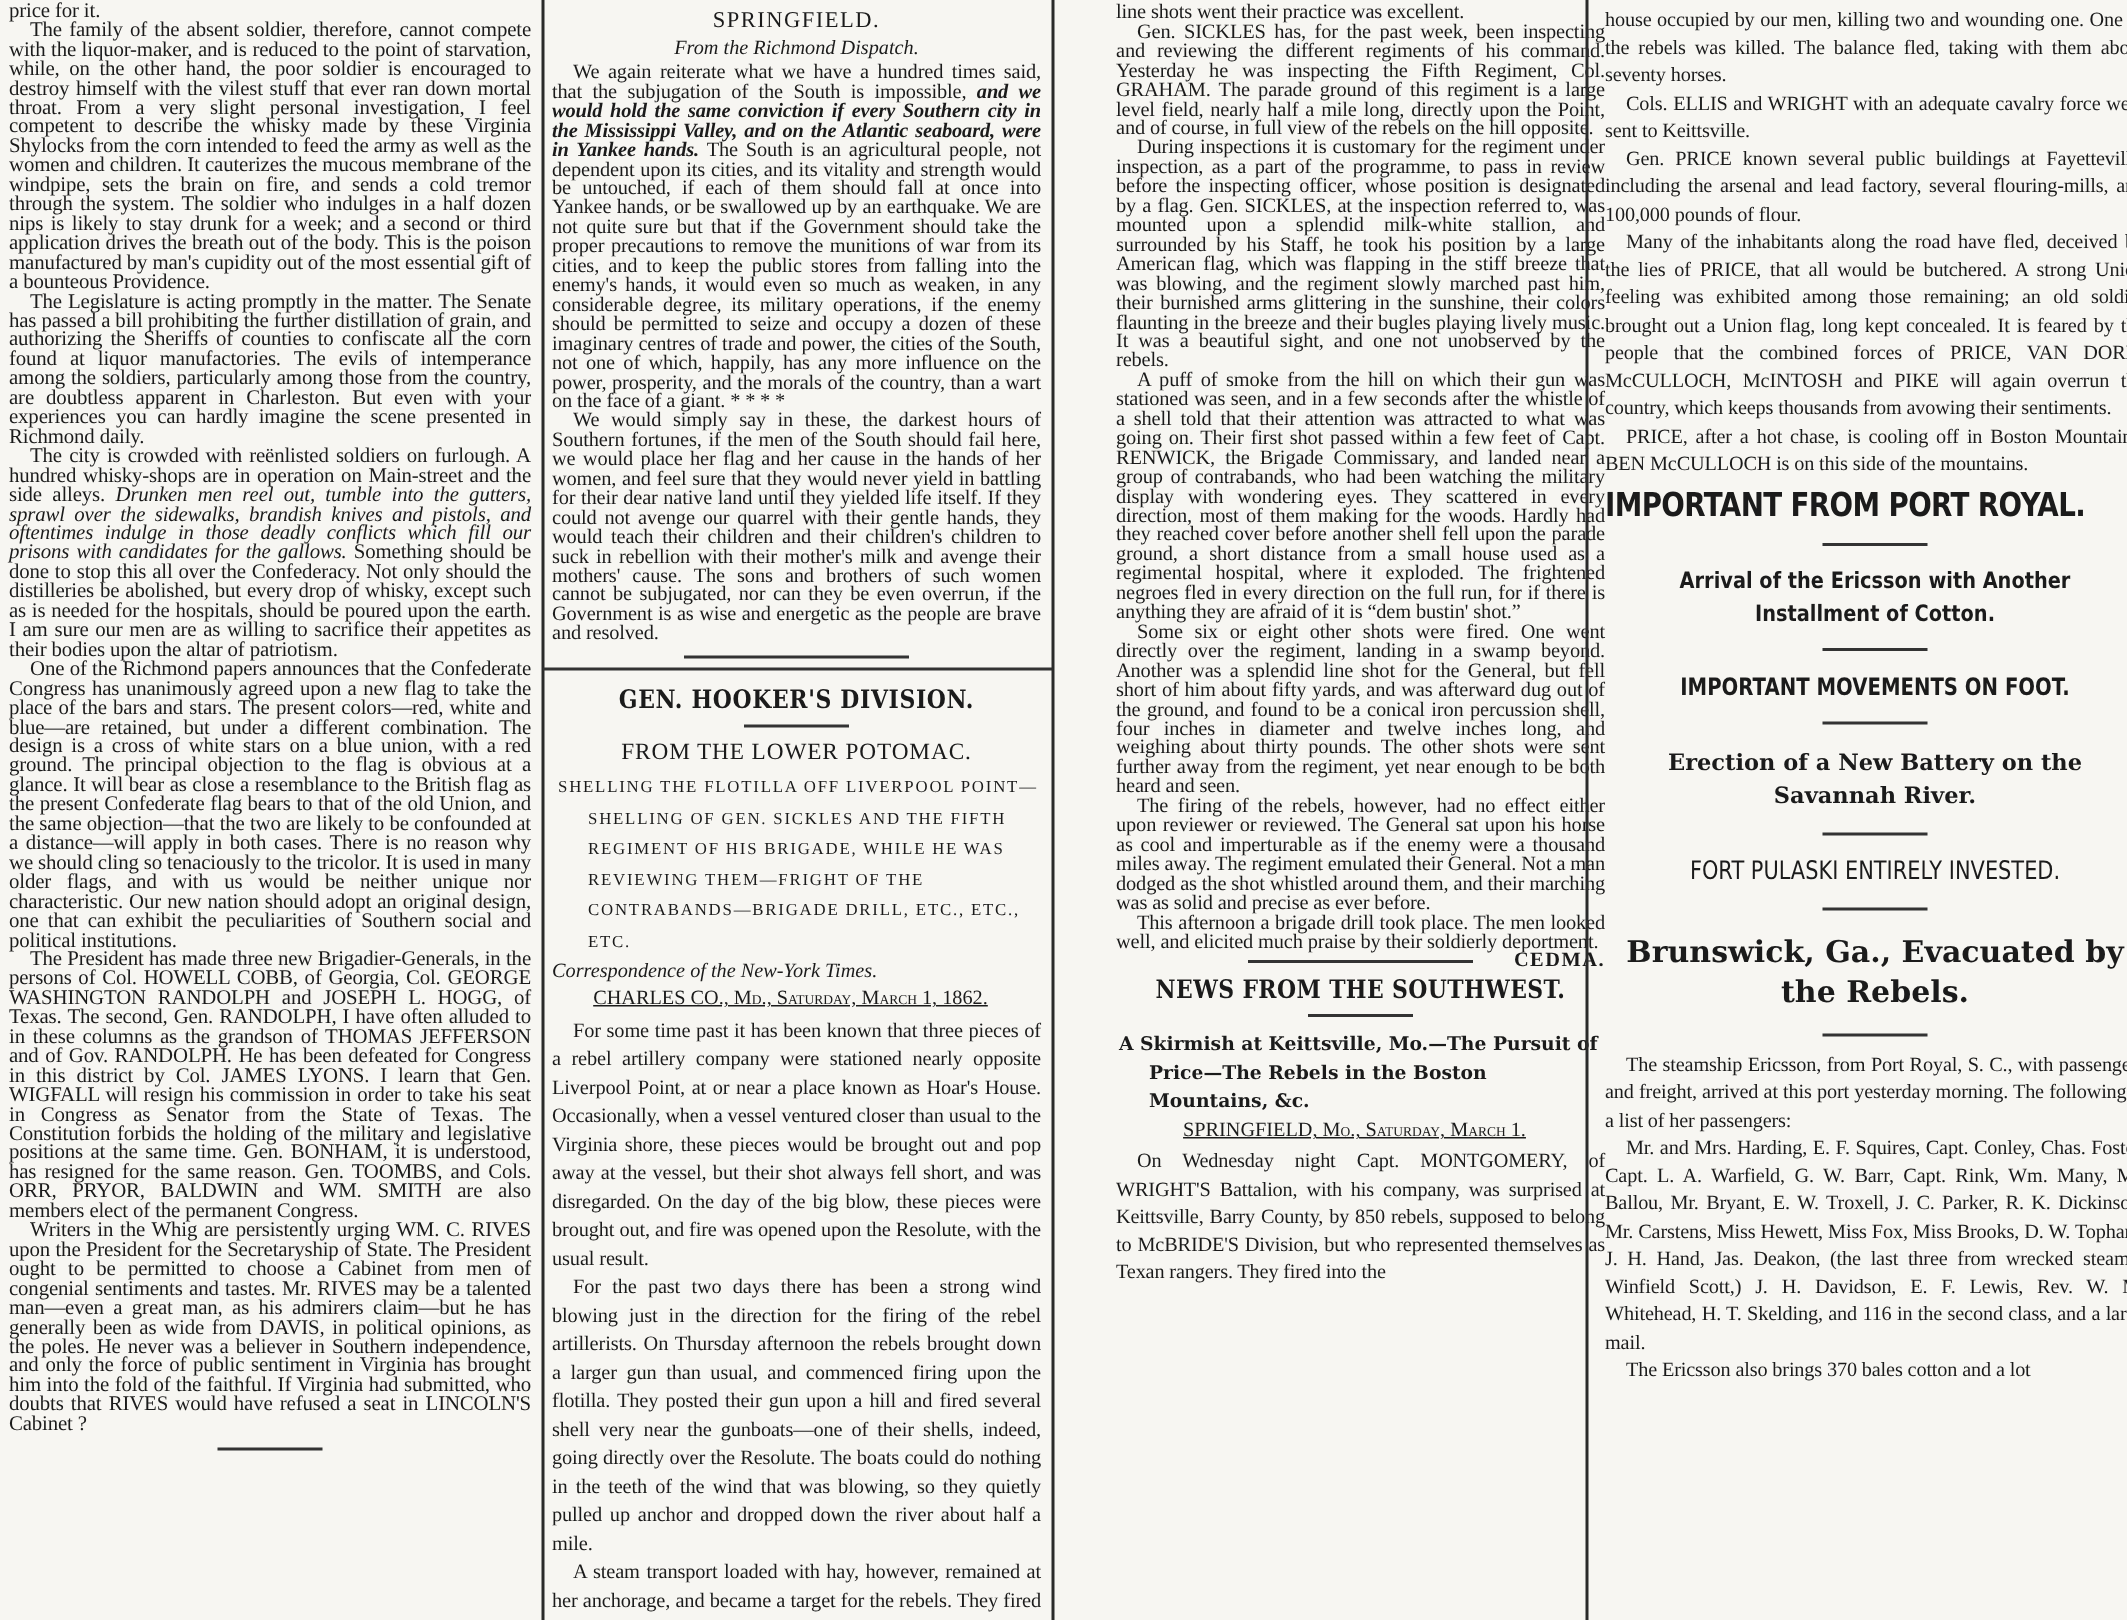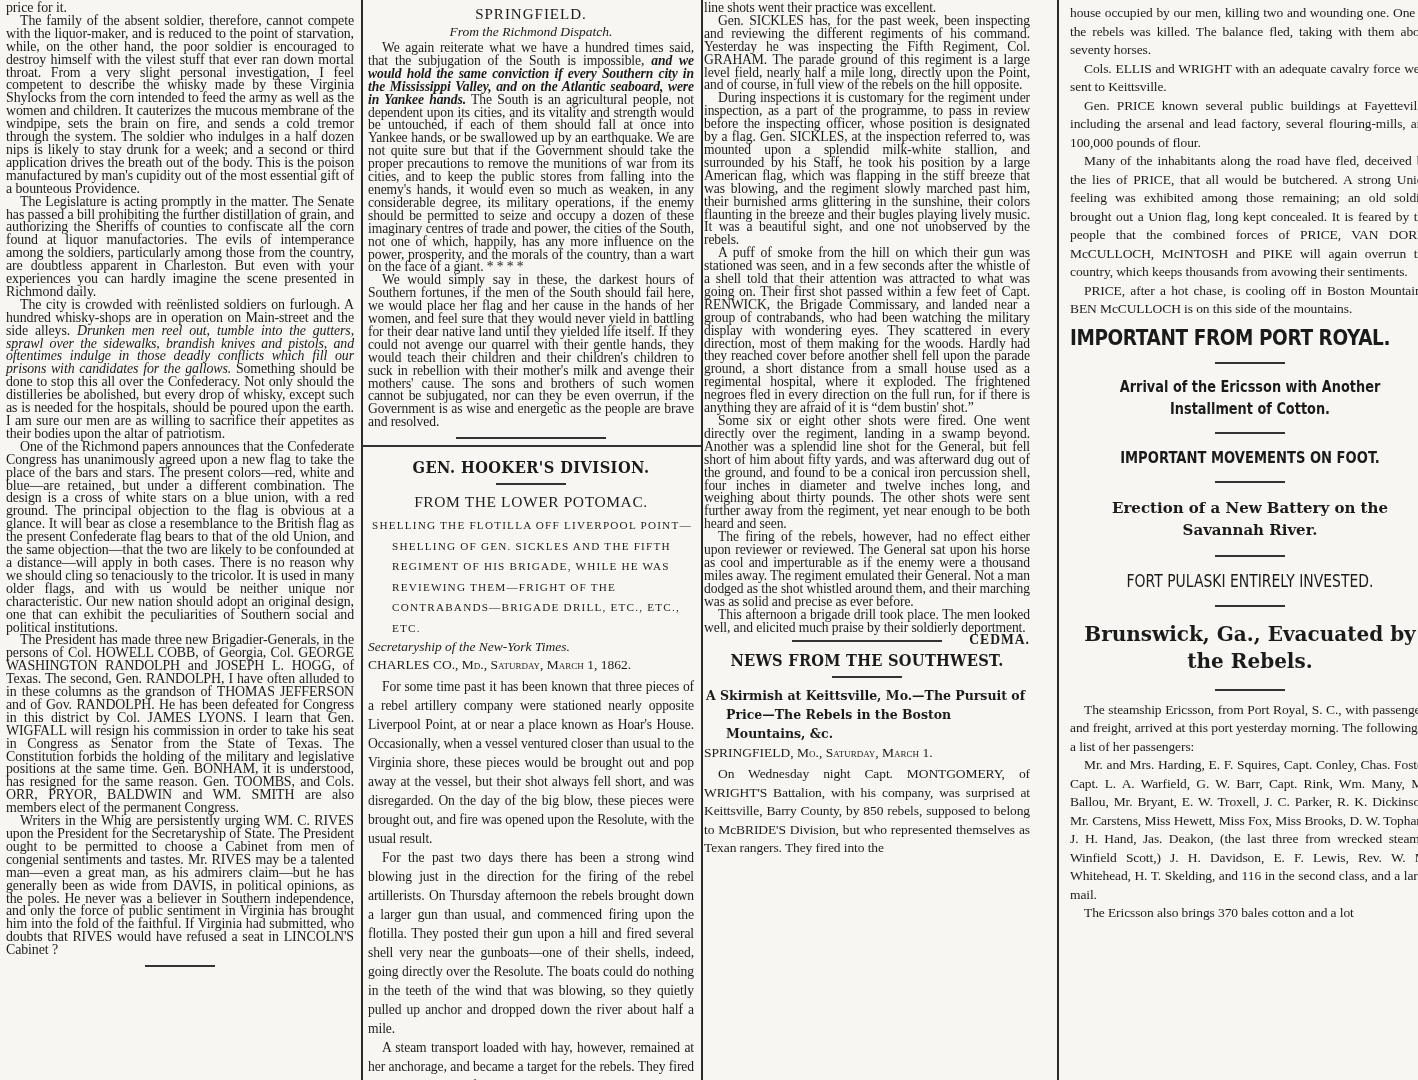--- a/index.html
+++ b/index.html
@@ -1,38 +1,38 @@
 <!DOCTYPE html>
 <html><head>
 <meta charset="utf-8">
 <style>
   html,body{margin:0;padding:0;}
   body{width:1418px;height:1080px;overflow:hidden;background:#f7f6f2;color:#1b1b1b;font-family:"Liberation Serif","DejaVu Serif",serif;}
   .page{position:relative;width:1418px;height:1080px;}
   .col{position:absolute;top:0;height:1080px;overflow:hidden;box-sizing:border-box;}
   #c1{left:0;width:362px;padding:2px 8px 0 6px;}
   #c2{left:362px;width:340px;padding:4px 8px 0 6px;}
-  #c3{left:682px;width:356px;padding:2px 8px 0 22px;}
+  #c3{left:722px;width:356px;padding:2px 8px 0 22px;}
   #c4{left:1058px;width:380px;padding:4px 8px 0 12px;}
   .rule{position:absolute;top:0;width:2px;height:1080px;background:#2a2a2a;}
   p{margin:0;font-size:13.6px;line-height:12.9px;text-align:justify;text-indent:14px;letter-spacing:-0.1px;}
   #c1 p{font-size:13.9px;}
   p.noind{text-indent:0;}
   .wide p{line-height:19px;font-size:13.6px;}
   .wide2 p{line-height:18.5px;font-size:13.5px;}
   i,.it{font-style:italic;}
   .sc{font-variant:small-caps;}
   h2{margin:0;text-align:center;font-weight:normal;}
   .h-subj{font-size:15px;letter-spacing:1px;margin-top:2px;}
   .byline{font-style:italic;text-align:center;font-size:13.5px;margin:1px 0 2px;}
   .h-hooker{font-family:"DejaVu Serif",serif;font-weight:bold;font-size:17px;letter-spacing:0.5px;margin:10px 0 6px;transform:scaleX(0.86);}
   .h-lowpot{font-size:15.5px;letter-spacing:0.6px;margin:8px 0 4px;}
   .deck{font-size:11.2px;letter-spacing:1.2px;line-height:20.5px;padding-left:22px;text-indent:-20px;margin:0 0 0 2px;text-transform:uppercase;}
   .corr{font-style:italic;font-size:13.5px;margin:1px 0 2px;}
-  .dateline{text-align:left;font-size:13.5px;margin:0 8px 4px 0;}
+  .dateline{text-align:center;font-size:13.5px;margin:0 8px 4px 0;text-decoration:underline;}
   .divider{width:150px;height:2px;background:#333;margin:4px auto;}
   .divider.short{width:70px;}
   .h-sw{font-family:"DejaVu Serif",serif;font-weight:bold;font-size:17px;letter-spacing:0.3px;margin:8px 0 6px;transform:scaleX(0.86);}
   .deck2{font-family:"DejaVu Serif",serif;font-weight:bold;font-size:12.5px;line-height:19px;padding-left:22px;text-indent:-20px;margin:8px 0 2px;}
   .h-port{font-family:"DejaVu Sans",sans-serif;font-weight:bold;font-size:22px;letter-spacing:-0.5px;margin:6px 0 12px;transform:scaleX(0.84);transform-origin:left center;white-space:nowrap;}
   .h-sub1{font-family:"DejaVu Sans",sans-serif;font-weight:bold;font-size:15px;line-height:22px;margin:12px 4px;transform:scaleX(0.86);}
   .h-sub2{font-family:"DejaVu Sans",sans-serif;font-weight:bold;font-size:16px;margin:14px 0;transform:scaleX(0.82);white-space:nowrap;}
   .h-sub3{font-family:"DejaVu Serif",serif;font-weight:bold;font-size:15px;line-height:22px;margin:14px 0;}
   .h-sub4{font-family:"DejaVu Sans",sans-serif;font-size:17px;margin:14px 0;transform:scaleX(0.82);white-space:nowrap;}
   .h-sub5{font-family:"DejaVu Serif",serif;font-weight:bold;font-size:20px;line-height:27px;margin:14px 0;}
@@ -60,21 +60,21 @@
     <h2 class="h-subj">SPRINGFIELD.</h2>
     <div class="byline">From the Richmond Dispatch.</div>
     <p><span>We again reiterate what we have a hundred times said, that the subjugation of the South is impossible,</span> <span class="it" style="font-weight:bold;">and we would hold the same conviction if every Southern city in the Mississippi Valley, and on the Atlantic seaboard, were in Yankee hands.</span> <span>The South is an agricultural people, not dependent upon its cities, and its vitality and strength would be untouched, if each of them should fall at once into Yankee hands, or be swallowed up by an earthquake. We are not quite sure but that if the Government should take the proper precautions to remove the munitions of war from its cities, and to keep the public stores from falling into the enemy's hands, it would even so much as weaken, in any considerable degree, its military operations, if the enemy should be permitted to seize and occupy a dozen of these imaginary centres of trade and power, the cities of the South, not one of which, happily, has any more influence on the power, prosperity, and the morals of the country, than a wart on the face of a giant.      *      *      *      *</span></p>
     <p>We would simply say in these, the darkest hours of Southern fortunes, if the men of the South should fail here, we would place her flag and her cause in the hands of her women, and feel sure that they would never yield in battling for their dear native land until they yielded life itself. If they could not avenge our quarrel with their gentle hands, they would teach their children and their children's children to suck in rebellion with their mother's milk and avenge their mothers' cause. The sons and brothers of such women cannot be subjugated, nor can they be even overrun, if the Government is as wise and energetic as the people are brave and resolved.</p>
     <div class="divider" style="margin-top:8px;"></div>
     <div class="boxtop"></div>
     <h2 class="h-hooker">GEN. HOOKER'S DIVISION.</h2>
     <div class="divider short"></div>
     <h2 class="h-lowpot">FROM THE LOWER POTOMAC.</h2>
     <div class="deck">SHELLING THE FLOTILLA OFF LIVERPOOL POINT—SHELLING OF GEN. SICKLES AND THE FIFTH REGIMENT OF HIS BRIGADE, WHILE HE WAS REVIEWING THEM—FRIGHT OF THE CONTRABANDS—BRIGADE DRILL, ETC., ETC., ETC.</div>
-    <div class="corr">Secretaryship of the New-York Times.</div>
+    <div class="corr">Correspondence of the New-York Times.</div>
     <div class="dateline sc">CHARLES CO., Md., Saturday, March 1, 1862.</div>
     <div class="wide">
       <p>For some time past it has been known that three pieces of a rebel artillery company were stationed nearly opposite Liverpool Point, at or near a place known as Hoar's House. Occasionally, when a vessel ventured closer than usual to the Virginia shore, these pieces would be brought out and pop away at the vessel, but their shot always fell short, and was disregarded. On the day of the big blow, these pieces were brought out, and fire was opened upon the Resolute, with the usual result.</p>
       <p>For the past two days there has been a strong wind blowing just in the direction for the firing of the rebel artillerists. On Thursday afternoon the rebels brought down a larger gun than usual, and commenced firing upon the flotilla. They posted their gun upon a hill and fired several shell very near the gunboats—one of their shells, indeed, going directly over the Resolute. The boats could do nothing in the teeth of the wind that was blowing, so they quietly pulled up anchor and dropped down the river about half a mile.</p>
       <p>A steam transport loaded with hay, however, remained at her anchorage, and became a target for the rebels. They fired at her a number of times, striking all around her, but not hitting her once. As far as</p>
     </div>
   </div>
   <div class="rule" style="left:701px;"></div>
 
   <div class="col" id="c3">

